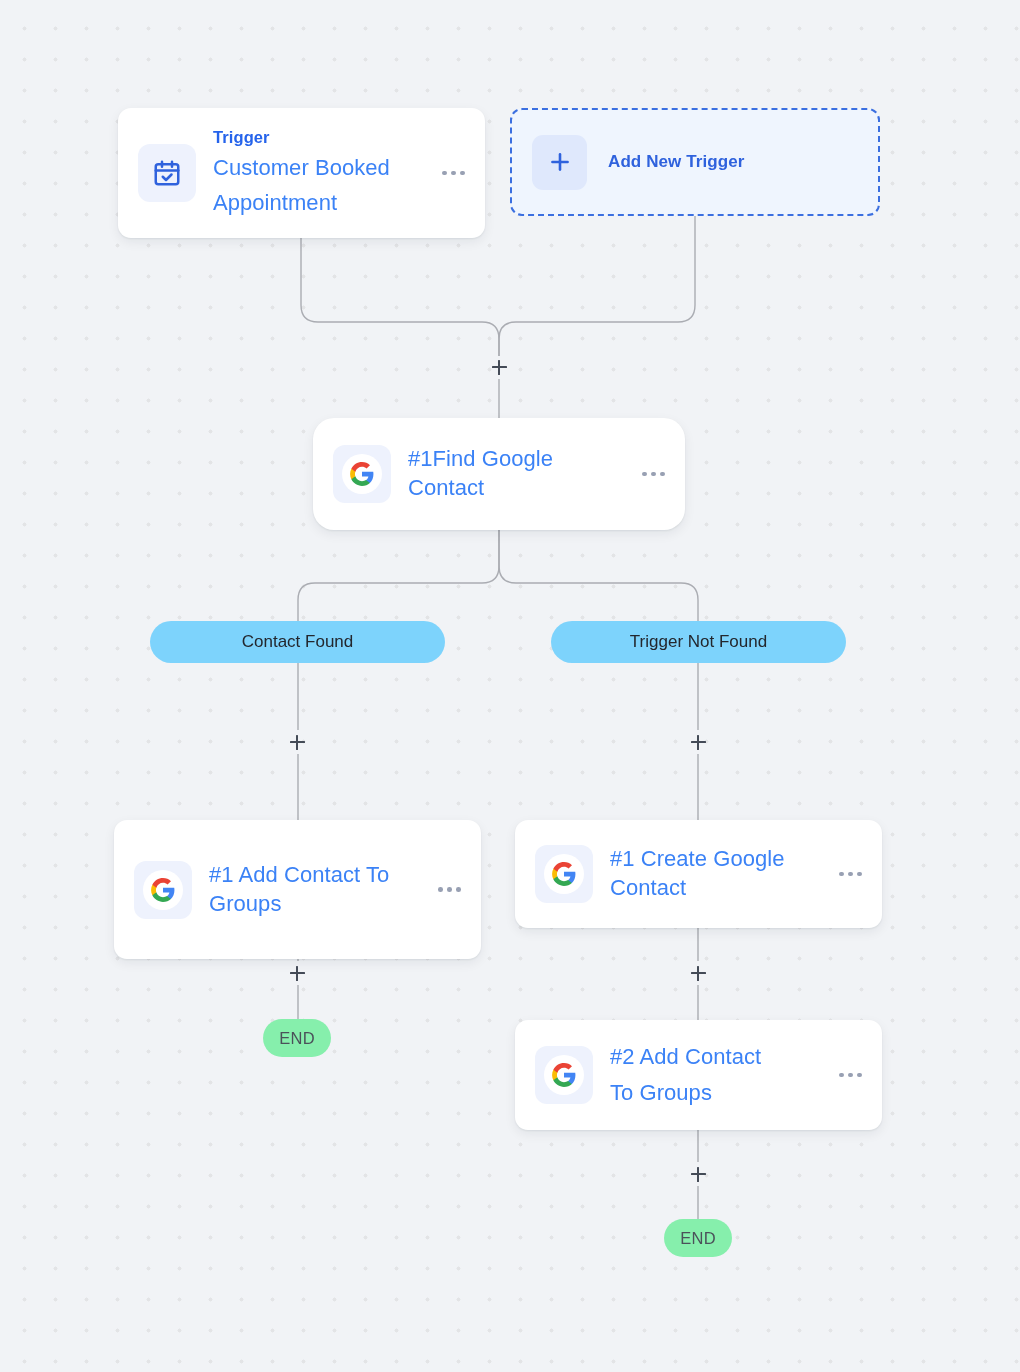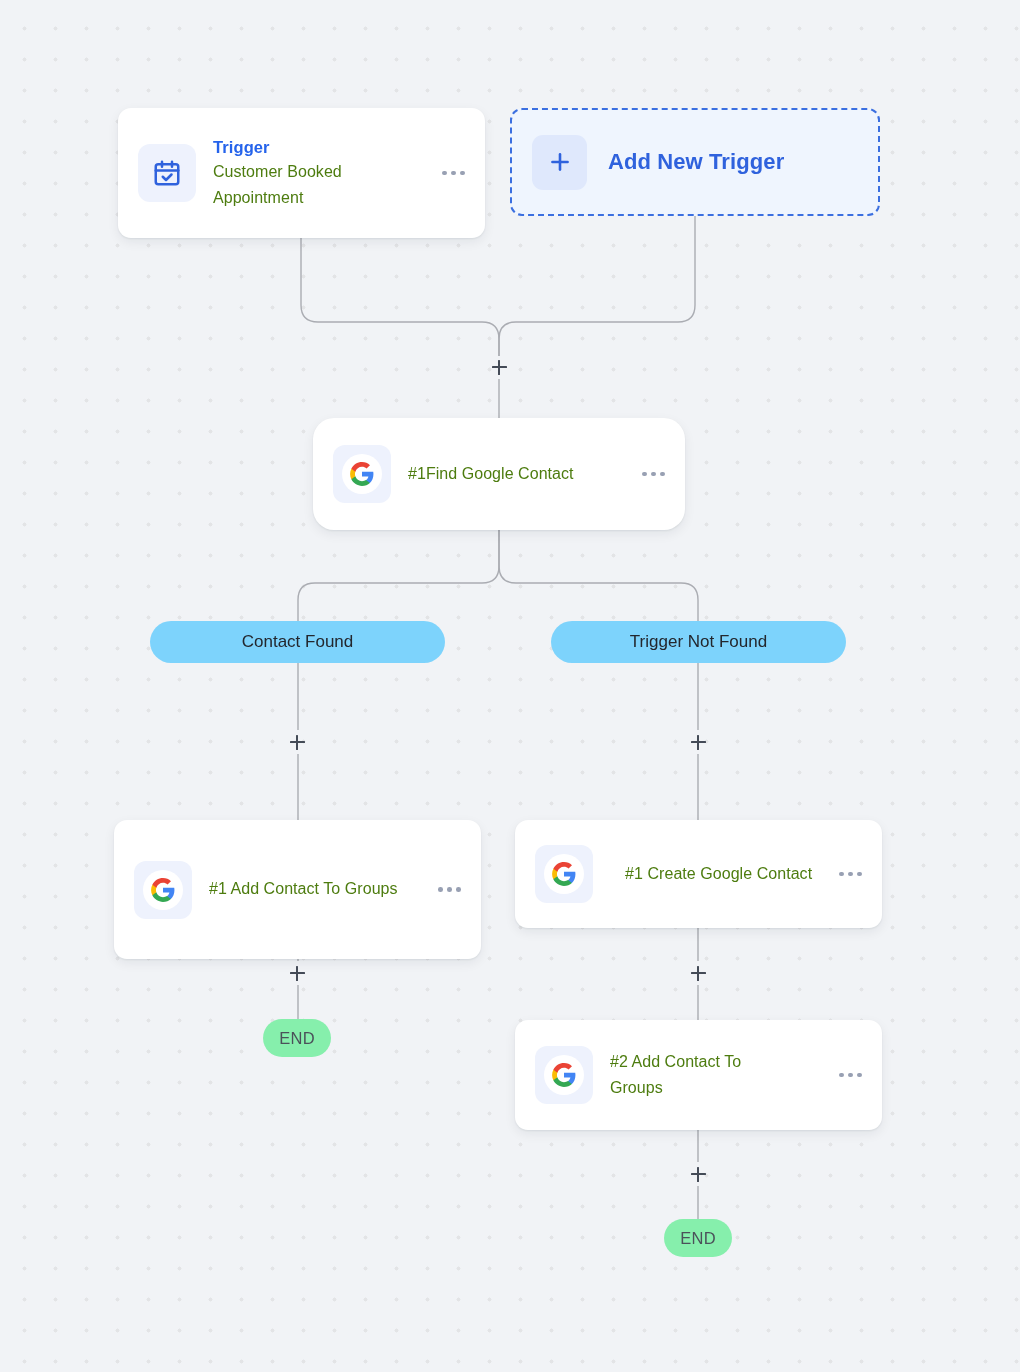--- a/index.html
+++ b/index.html
@@ -73,22 +73,22 @@
 
   .node-kicker {
     color: #2563eb;
     font-size: 16.5px;
     font-weight: 700;
     line-height: 1.5;
     letter-spacing: .1px;
   }
 
   .node-title {
-    color: #4d7c0f;
-    font-size: 16px;
+    color: #3b82f6;
+    font-size: 22px;
     line-height: 1.62;
     letter-spacing: .05px;
   }
 
   .node-title.single {
     line-height: 1.3;
   }
 
   .dots {
     display: flex;
@@ -107,33 +107,33 @@
     display: block;
   }
 
   
   #node-trigger      { left: 118px; top: 108px;  width: 367px; height: 130px; }
   #node-add-trigger  { left: 510px; top: 108px;  width: 370px; height: 108px;
                        background: #eff5fe; border: 2px dashed #3b6fe0;
                        box-shadow: none; border-radius: 12px; padding-left: 20px; cursor: pointer; }
   #node-find         { left: 313px; top: 418px;  width: 372px; height: 112px; border-radius: 21px; }
   #node-add-groups-1 { left: 114px; top: 820px;  width: 367px; height: 139px; }
-  #node-create       { left: 515px; top: 820px;  width: 367px; height: 108px; text-align: center; }
+  #node-create       { left: 515px; top: 820px;  width: 367px; height: 108px; }
   #node-add-groups-2 { left: 515px; top: 1020px; width: 367px; height: 110px; }
 
   #node-add-trigger .node-icon {
     background: #dfe8fc;
     width: 55px;
     height: 55px;
     min-width: 55px;
     border-radius: 11px;
   }
   #node-add-trigger .add-label {
     color: #2f62dd;
-    font-size: 22px;
+    font-size: 17px;
     font-weight: 700;
     margin-left: 21px;
     letter-spacing: .1px;
   }
 
   
   .g-disc {
     width: 40px;
     height: 40px;
     border-radius: 50%;

